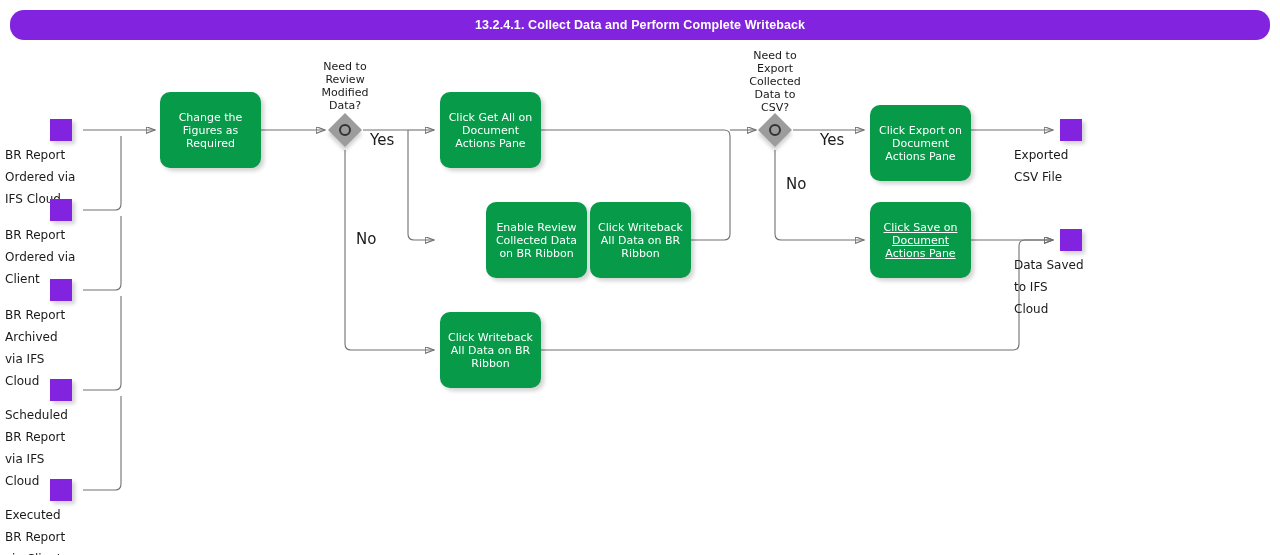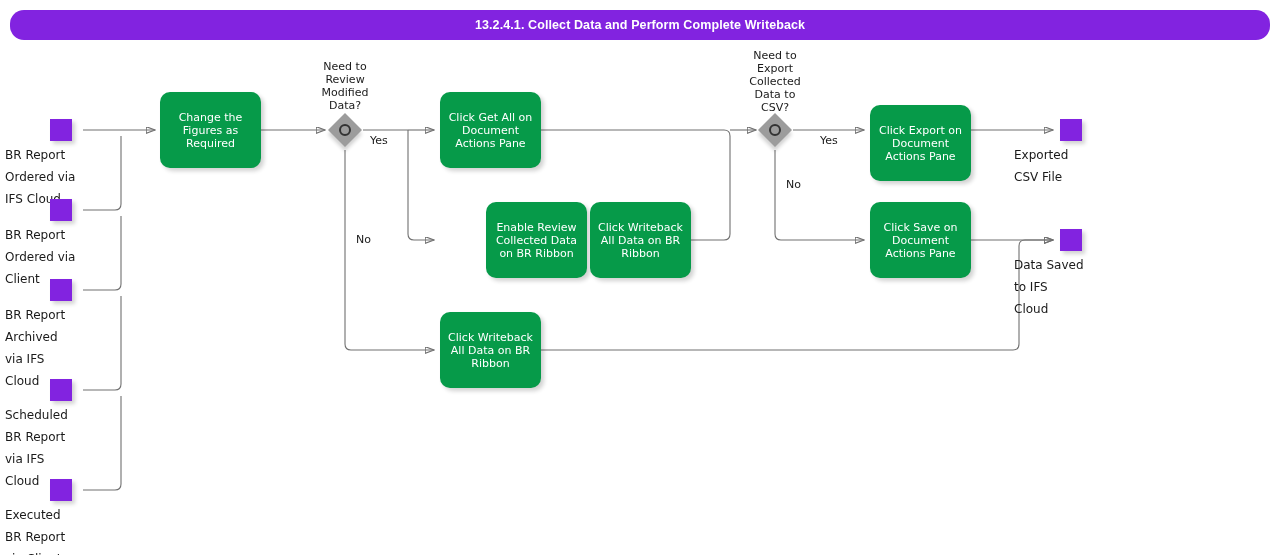--- a/index.html
+++ b/index.html
@@ -126,21 +126,21 @@
     line-height: 13px;
     color: #1a1a1a;
     text-align: center;
     white-space: pre-line;
     font-family: "DejaVu Sans", sans-serif;
   }
 
   
   .edge-label {
     position: absolute;
-    font-size: 11px;
+    font-size: 15px;
     line-height: 13px;
     color: #1a1a1a;
     font-family: "DejaVu Sans", sans-serif;
     white-space: nowrap;
   }
 </style>
 </head>
 <body>
 
 <div id="canvas">
@@ -233,21 +233,21 @@
 Ribbon</div>
 
   <div class="node task" style="left:440px; top:312px; width:101px; height:76px;">Click Writeback
 All Data on BR
 Ribbon</div>
 
   <div class="node task" style="left:870px; top:105px; width:101px; height:76px;">Click Export on
 Document
 Actions Pane</div>
 
-  <div class="node task" style="left:870px; top:202px; width:101px; height:76px;">Click Save on
+  <div class="node task" style="left:870px; top:202px; width:101px; height:76px;text-decoration:underline;">Click Save on
 Document
 Actions Pane</div>
 
   <div class="gateway-wrap" style="left:328px; top:113px;">
     <div class="gateway"></div>
     <div class="gateway-inner"></div>
   </div>
   <div class="gateway-label" style="left:295px; top:60px; width:100px;">Need to
 Review
 Modified

